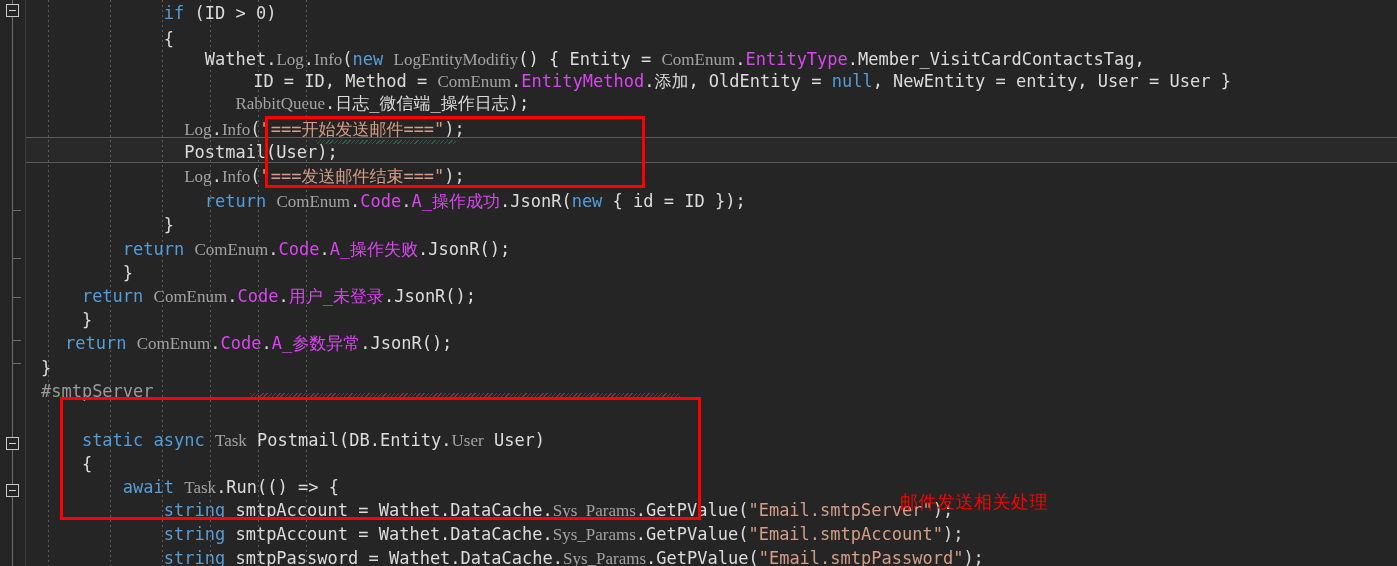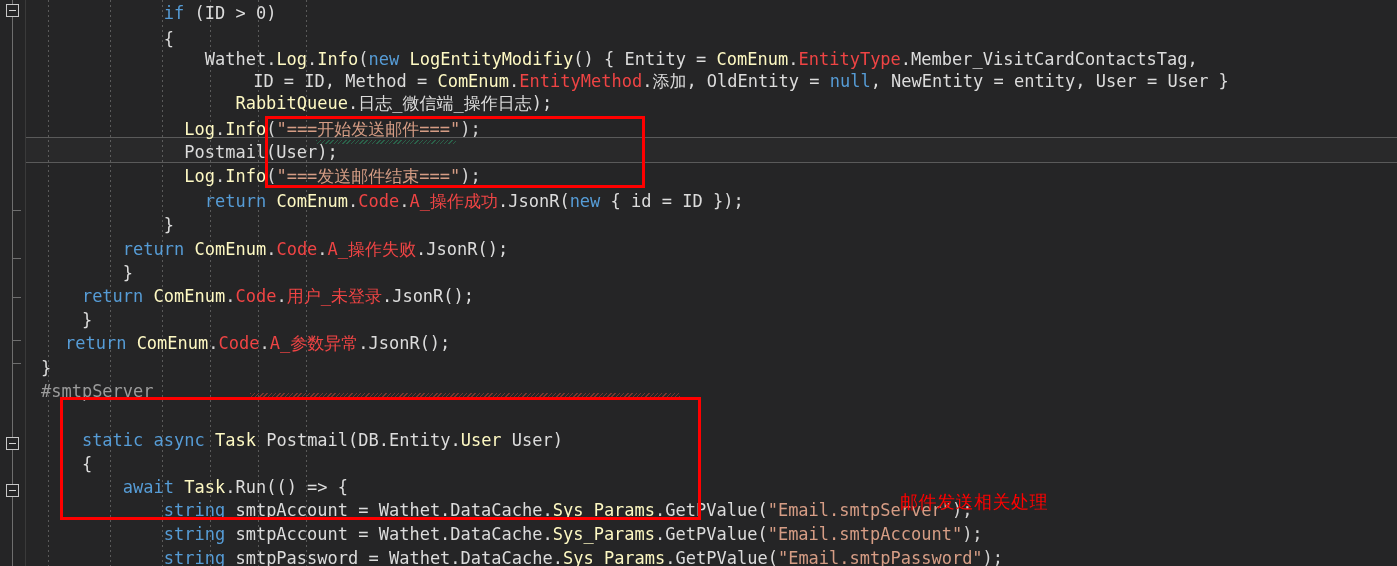--- a/index.html
+++ b/index.html
@@ -107,22 +107,22 @@
     white-space: pre;
     font-size: 17px;
     font-family: "DejaVu Sans Mono", "Liberation Mono", monospace;
     color: #d4d4d4;
     letter-spacing: 0px;
   }
   .line span { white-space: pre; }
 
   
   .kw   { color: #569cd6; }
-  .typ  { color: #fef9c3; }
-  .mem  { color: #ef4444; }
+  .typ  { color: #a3a3a3; font-family: Liberation Serif, serif; }
+  .mem  { color: #d946ef; }
   .str  { color: #d69d85; }
   .pre  { color: #9b9b9b; }
   .pln  { color: #dcdcdc; }
   .pun  { color: #d4d4d4; }
 
   
   .current-line {
     position: absolute;
     left: 10px;
     width: 1387px;

